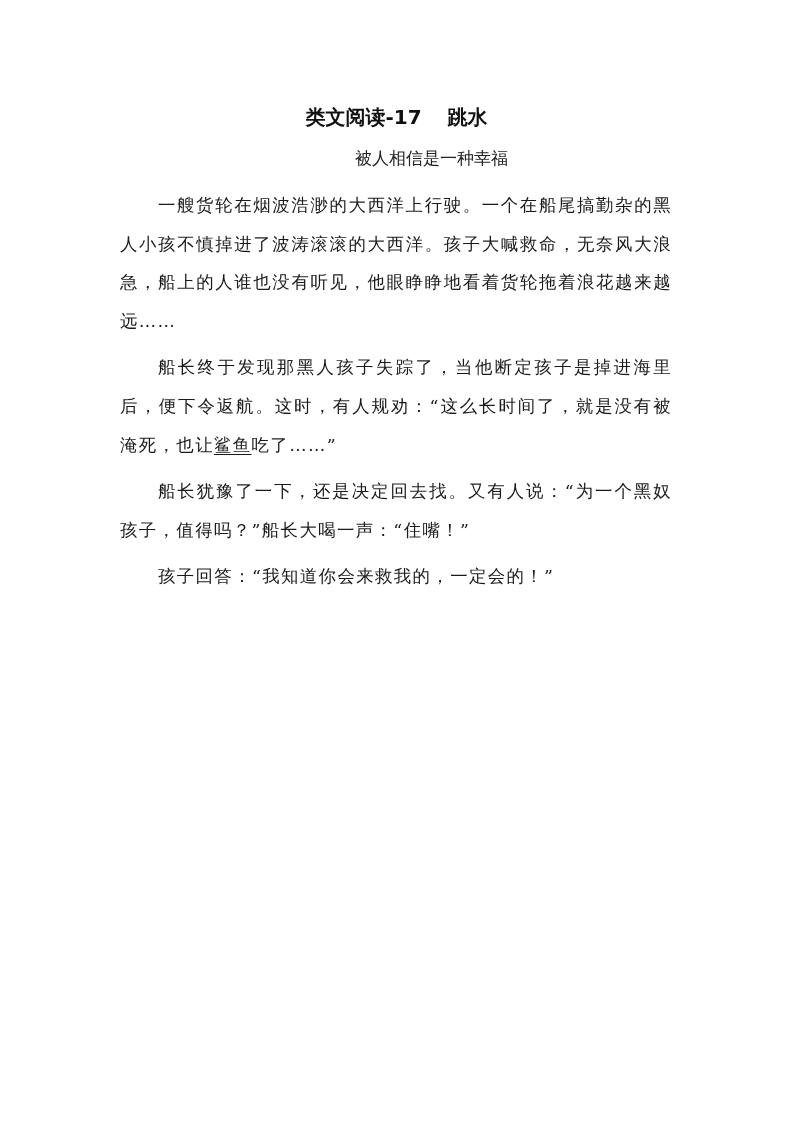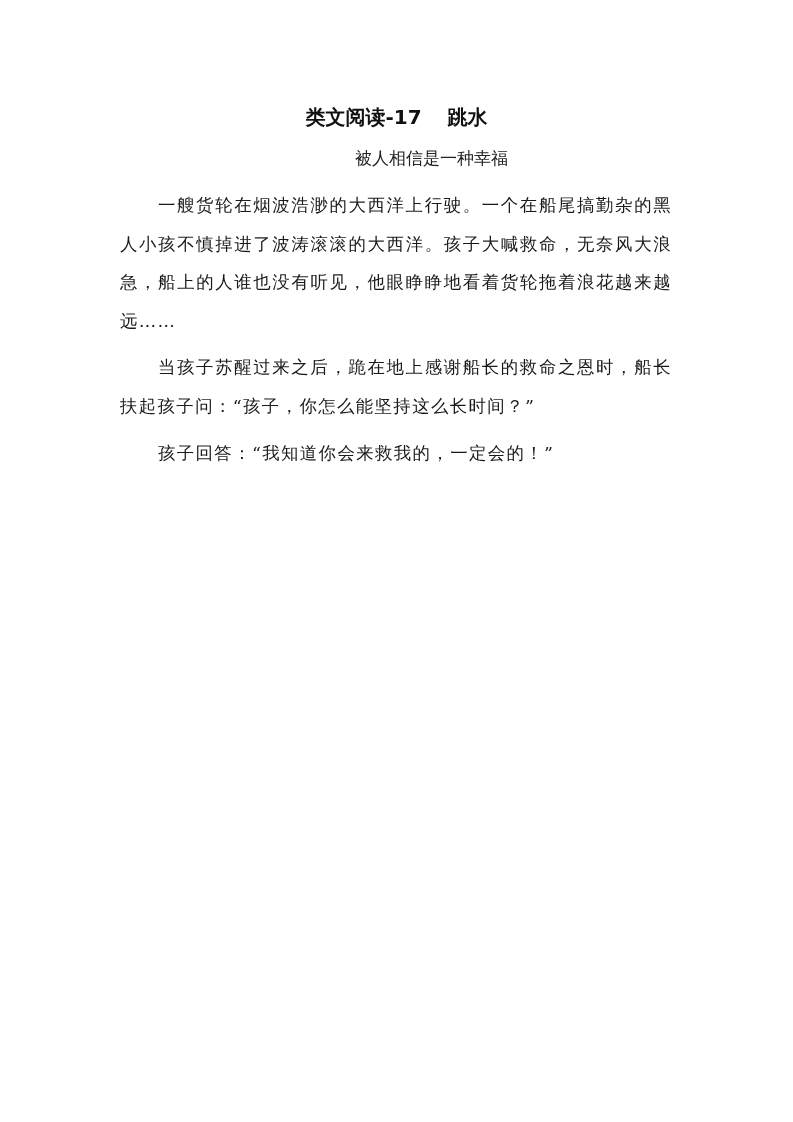--- a/index.html
+++ b/index.html
@@ -71,16 +71,17 @@
 <body>
 
 <div class="page">
   <div class="title">
     <span>类文阅读-17</span><span class="gap"></span><span>跳水</span>
   </div>
   <div class="subtitle">被人相信是一种幸福</div>
 
   <div class="body">
     <p>一艘货轮在烟波浩渺的大西洋上行驶。一个在船尾搞勤杂的黑人小孩不慎掉进了波涛滚滚的大西洋。孩子大喊救命，无奈风大浪急，船上的人谁也没有听见，他眼睁睁地看着货轮拖着浪花越来越远……</p>
-    <p>当孩子苏醒过来之后，跪在地上感谢船长的救命之恩时，船长扶起孩子问：“孩子，你怎么能坚持这么长时间？”</p>
+    <p><span>船长终于发现那黑人孩子失踪了，当他断定孩子是掉进海里后，便下令返航。这时，有人规劝：“这么长时间了，就是没有被淹死，也让</span><span class="u">鲨鱼</span><span>吃了……”</span></p>
+    <p>船长犹豫了一下，还是决定回去找。又有人说：“为一个黑奴孩子，值得吗？”船长大喝一声：“住嘴！”</p>
     <p>孩子回答：“我知道你会来救我的，一定会的！”</p>
   </div>
 </div>
 
 </body></html>

